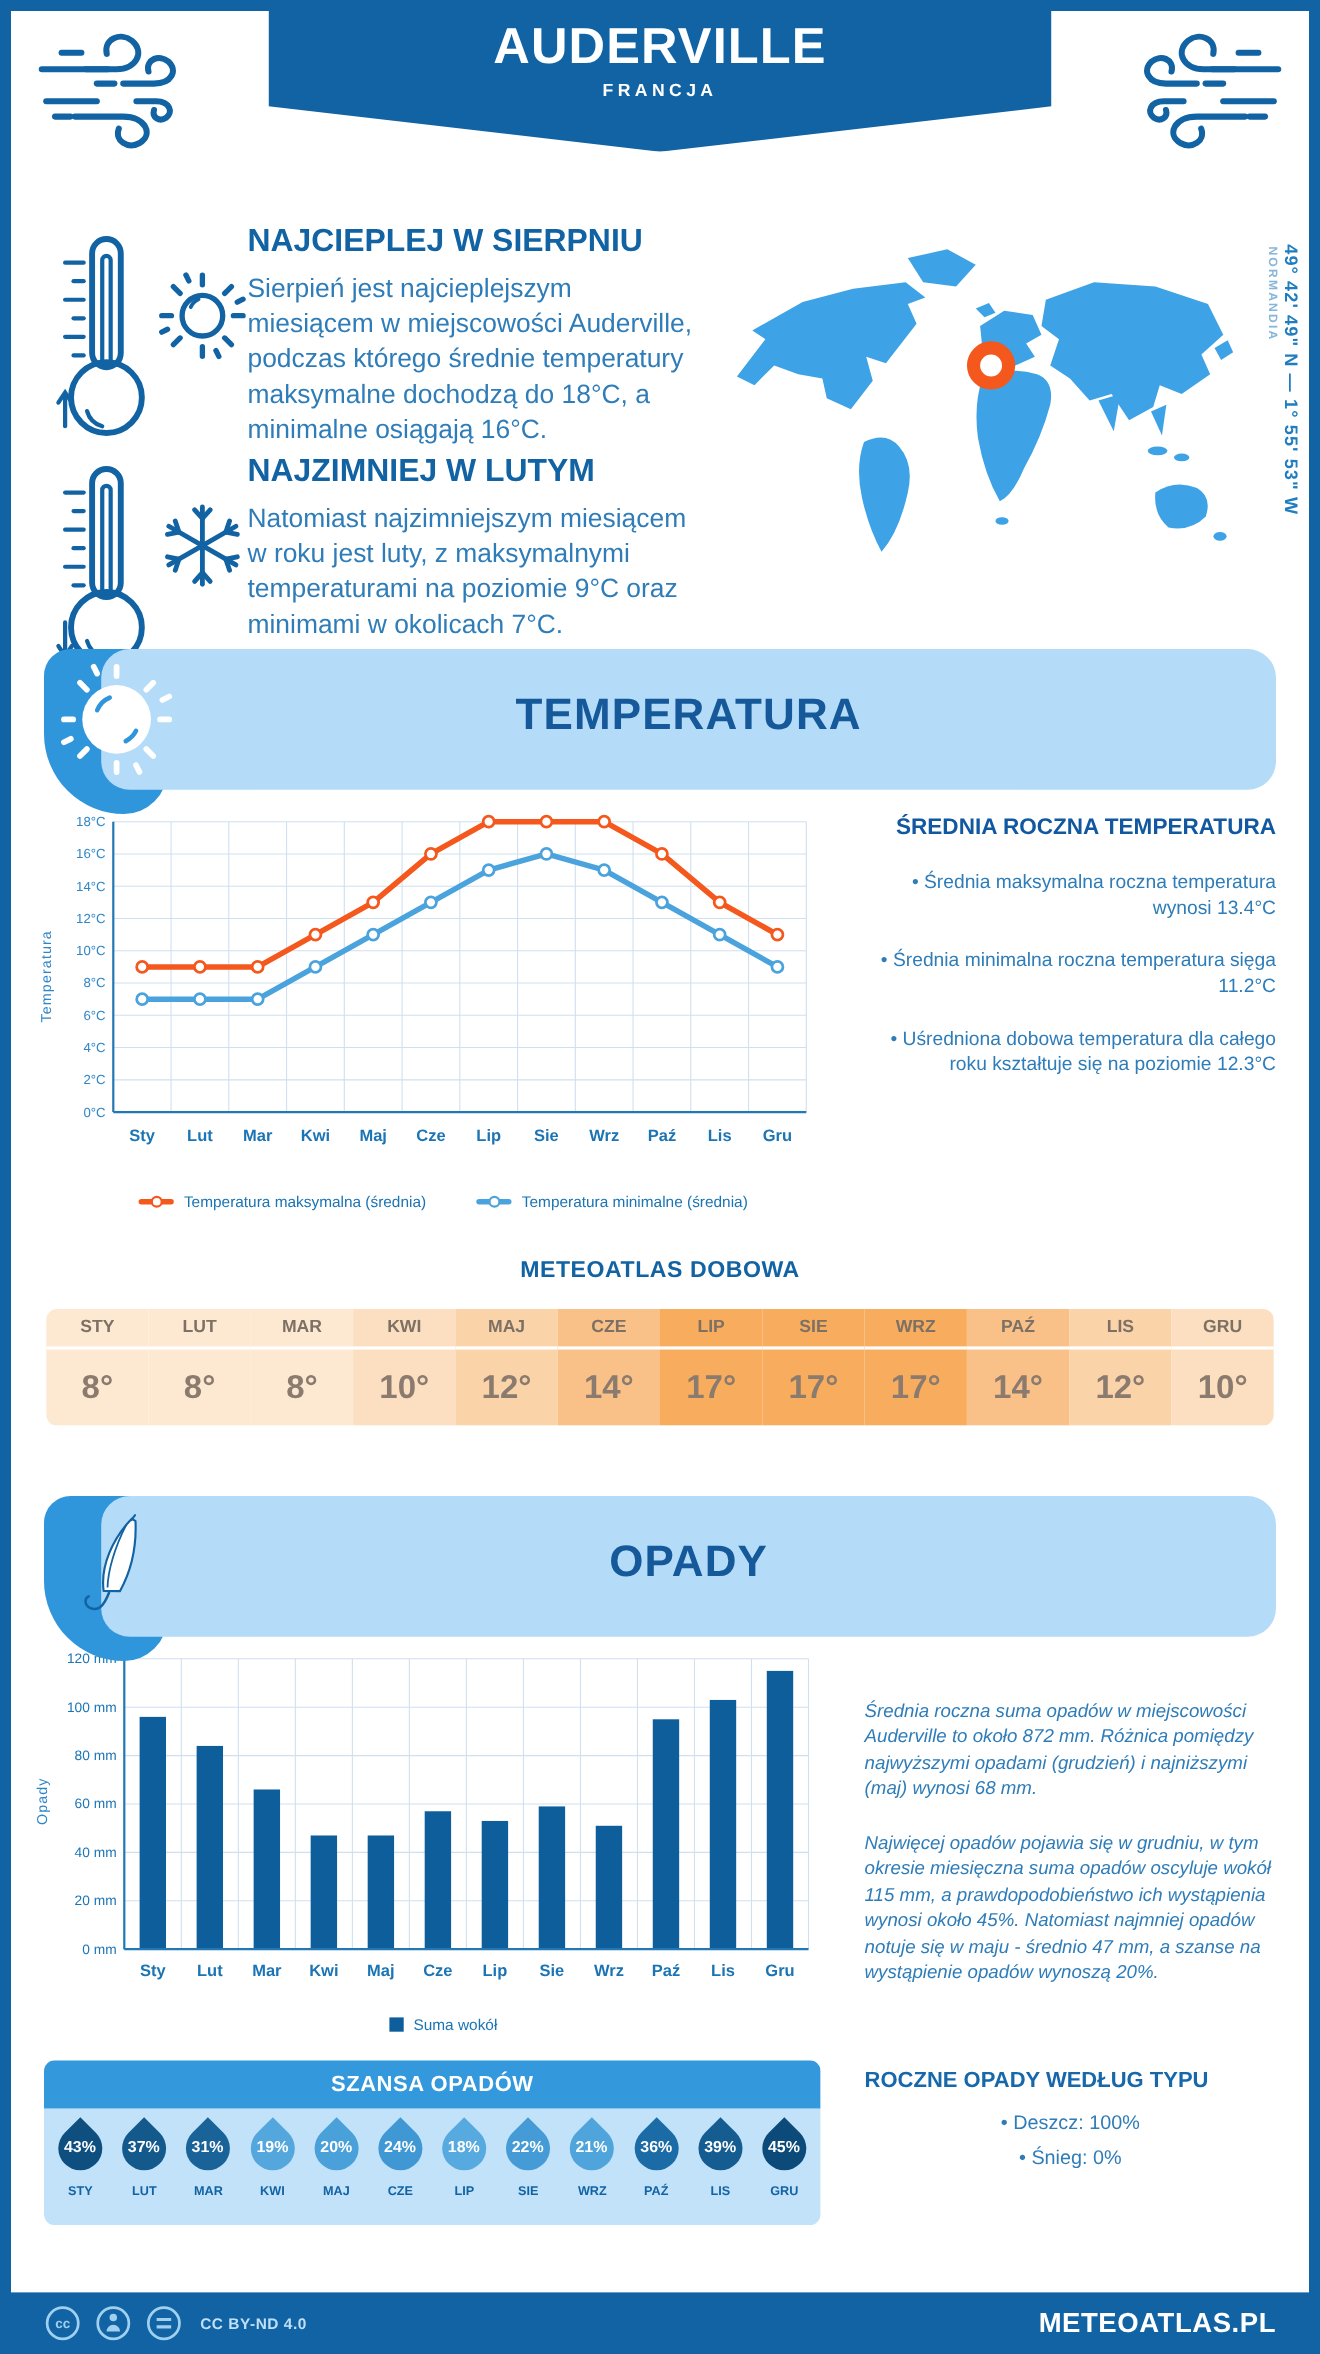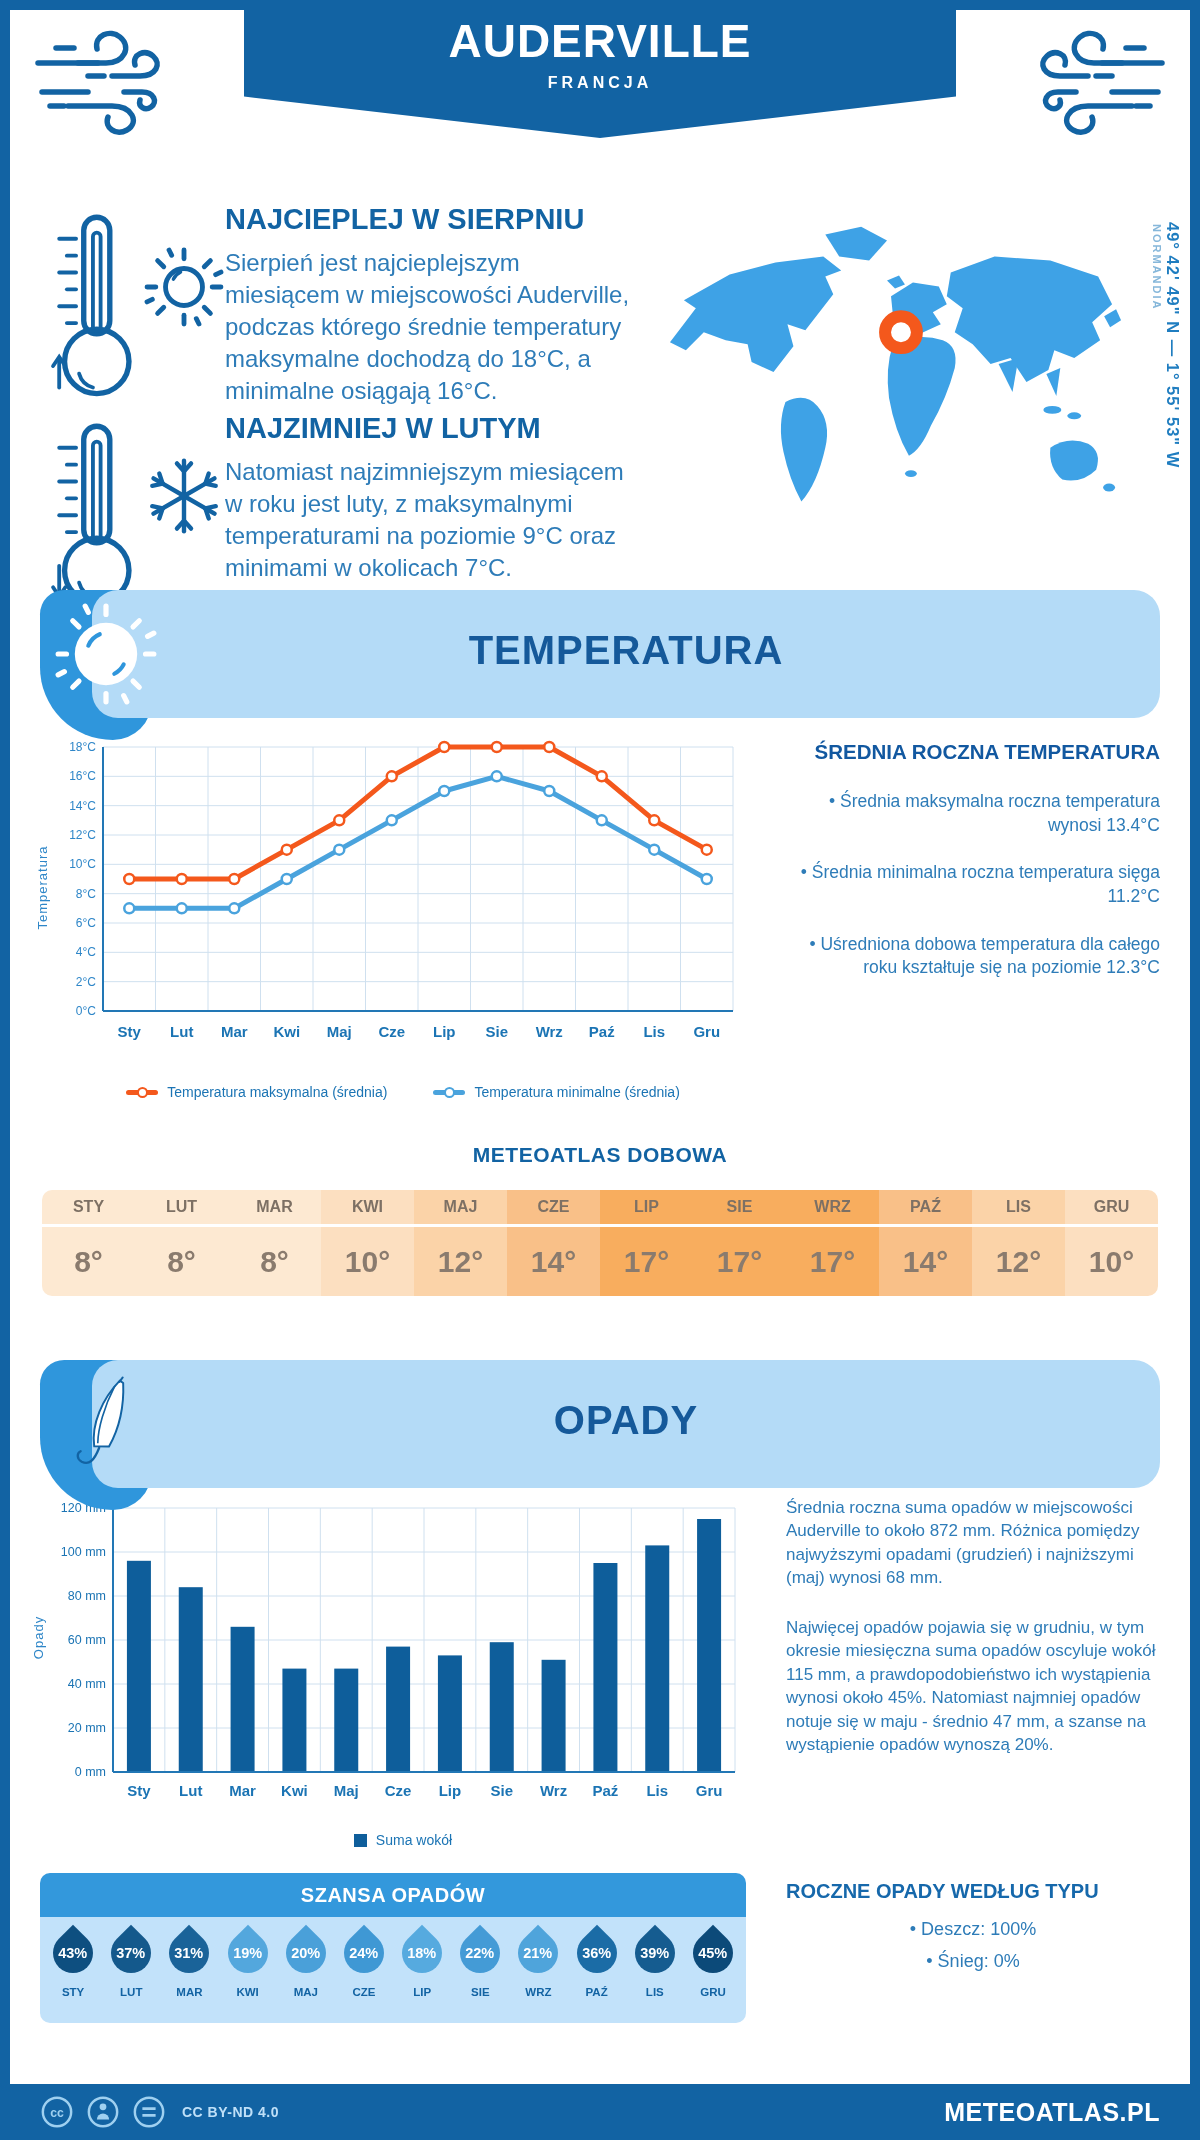--- a/index.html
+++ b/index.html
@@ -53,21 +53,21 @@
   #temp-legend{left:58px;top:1066px;width:690px;margin-top:18px;}
   #rain-legend{left:58px;top:1832px;width:690px;}
   .lg-item{display:flex;align-items:center;gap:9px;font-size:14px;color:#1b74b4;}
   .lg-swatch{position:relative;width:32px;height:5px;border-radius:3px;display:inline-block;}
   .lg-dot{position:absolute;left:11px;top:-3px;width:7px;height:7px;border-radius:50%;background:#fff;border:2.5px solid;}
   .lg-sq{width:13px;height:13px;display:inline-block;background:#0e5e9b;}
 
   
   .rcol{position:absolute;left:786px;width:374px;}
   #annual-col{top:740px;text-align:right;}
-  #precip-col{top:1496px;}
+  #precip-col{top:1544px;font-style:italic;}
   .rcol h3{margin:0 0 26px;font-size:20.5px;color:#1258a0;font-weight:bold;}
   .rcol .bullet{font-size:17.5px;color:#2e7cb8;line-height:1.35;margin-bottom:24px;}
   .rcol p{font-size:17px;color:#2e7cb8;line-height:1.38;margin:0 0 26px;}
   #precip-type-col{top:1880px;}
   #precip-type-col h3{margin-bottom:14px;font-size:20px;color:#1668ab;}
   #precip-type-col .bullet{margin-bottom:8px;font-size:18px;text-align:center;}
 
   
   #daily-title{position:absolute;left:0;width:1200px;top:1143px;text-align:center;font-size:21px;
                font-weight:bold;color:#1263a3;letter-spacing:0.5px;}

